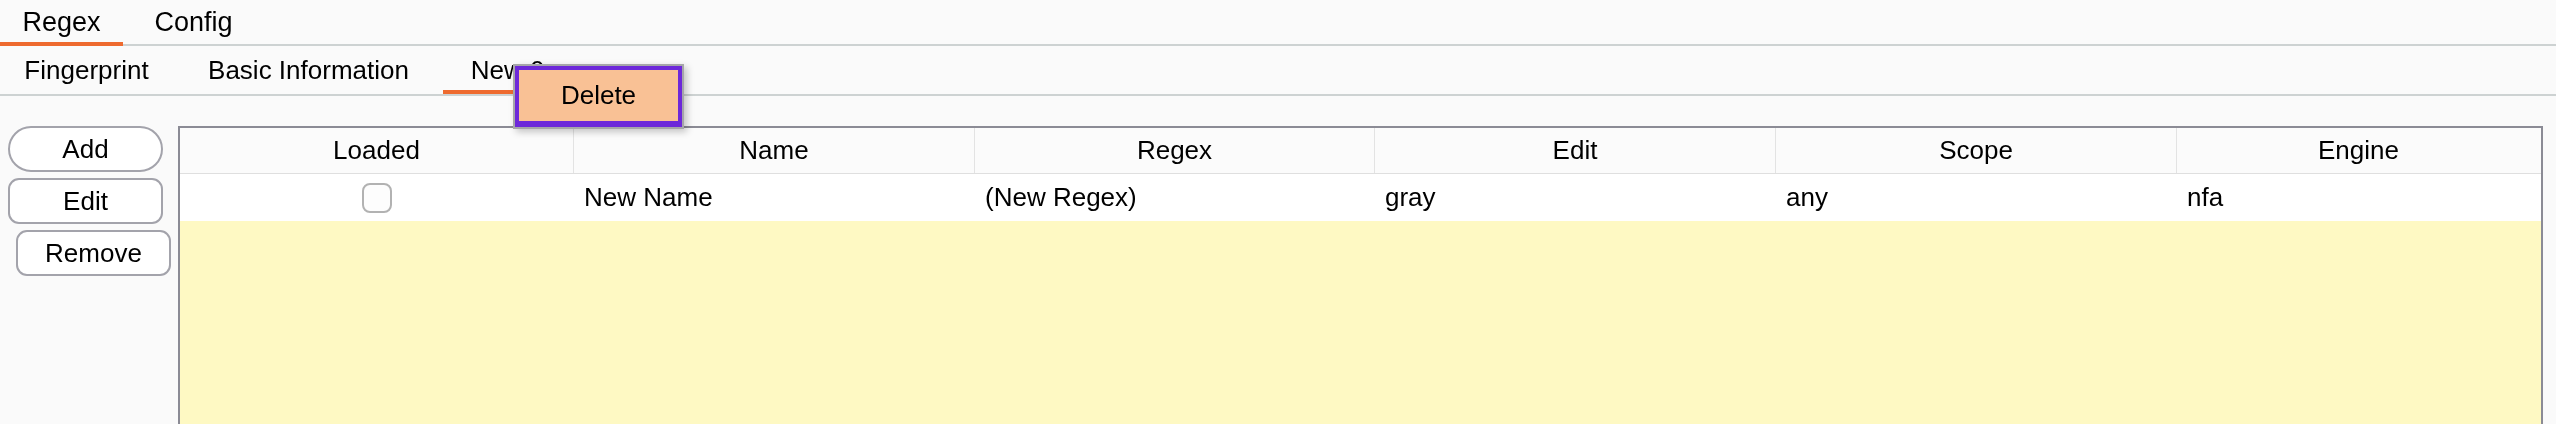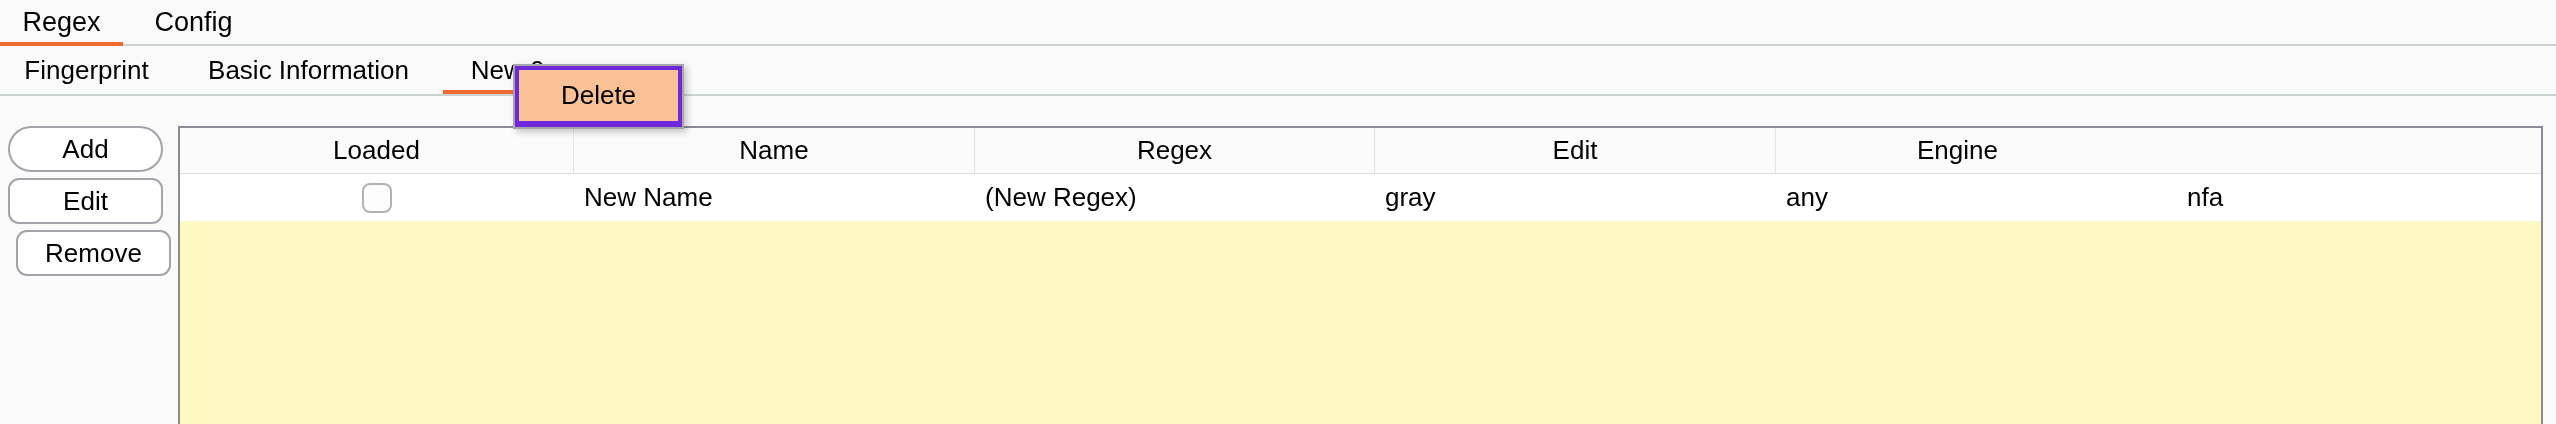--- a/index.html
+++ b/index.html
@@ -137,20 +137,21 @@
 <div class="action-btn" id="btn-add">Add</div>
 <div class="action-btn" id="btn-edit">Edit</div>
 <div class="action-btn" id="btn-remove">Remove</div>
 
 <div id="rules-table">
   <div class="thead">
     <div class="th c0">Loaded</div>
     <div class="th c1">Name</div>
     <div class="th c2">Regex</div>
     <div class="th c3">Edit</div>
+    <div class="th c4">Scope</div>
     <div class="th c5">Engine</div>
   </div>
   <div class="trow">
     <div class="td c0 center">
       <span class="checkbox"></span>
     </div>
     <div class="td c1">New Name</div>
     <div class="td c2">(New Regex)</div>
     <div class="td c3">gray</div>
     <div class="td c4">any</div>

